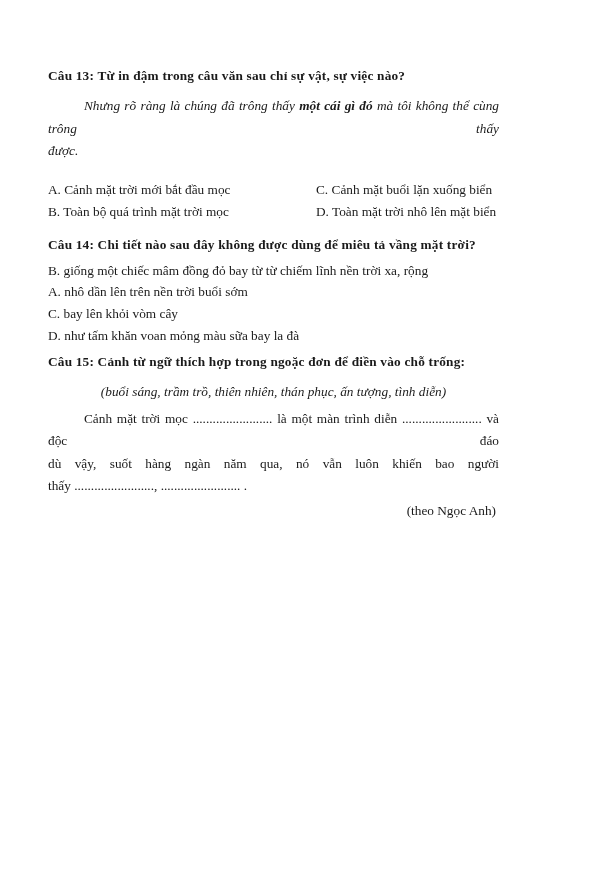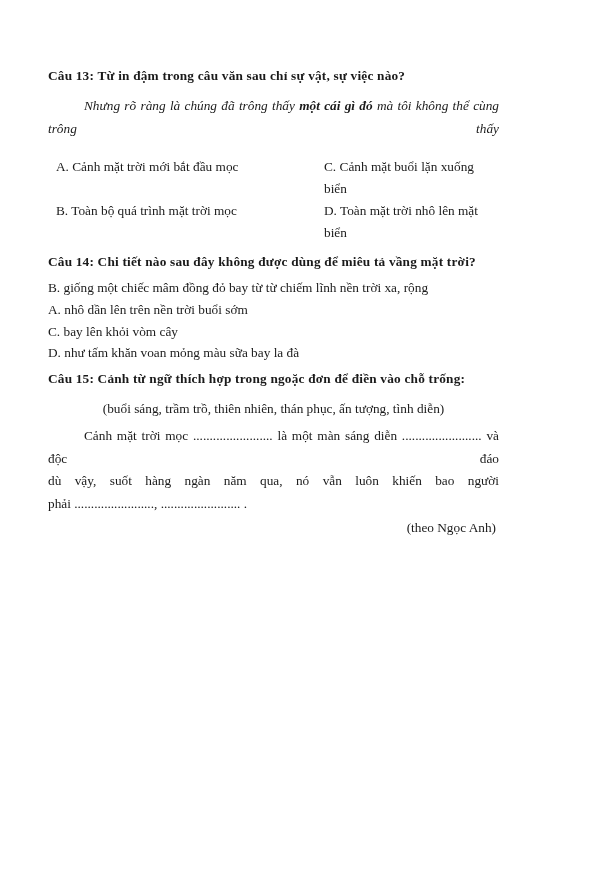--- a/index.html
+++ b/index.html
@@ -42,29 +42,30 @@
   .passage .p-line2 {
     line-height: 22.5px;
   }
   .bold-phrase {
     font-weight: bold;
   }
   .options-2col {
     display: grid;
     grid-template-columns: 268px 1fr;
     line-height: 22px;
-    margin: 8px;
+    margin: 0;
   }
   .options-list div {
     line-height: 21.8px;
   }
-  .q14-block { margin-top: 0; }
+  .q14-block { margin-top: 12px; }
   .q14-block .q-heading { margin-bottom: 5px; }
   .q15-block { margin-top: 5px; }
   .word-bank {
+    font-style: italic;
     text-align: center;
     line-height: 22px;
     margin-top: 4px;
   }
   .fill-paragraph {
     margin-top: 5px;
   }
   .fill-paragraph .f-line {
     line-height: 22.5px;
     text-align: justify;
@@ -86,20 +87,21 @@
 </head>
 <body>
 
 <div class="page">
 
   <section>
     <div class="q-heading">Câu 13: Từ in đậm trong câu văn sau chỉ sự vật, sự việc nào?</div>
 
     <div class="passage">
       <div class="p-line1"><span>Nhưng rõ ràng là chúng đã trông thấy </span><span class="bold-phrase">một cái gì đó</span><span> mà tôi không thể cùng trông thấy</span></div>
+      <div class="p-line2">được.</div>
     </div>
 
     <div class="options-2col">
       <div>A. Cảnh mặt trời mới bắt đầu mọc</div>
       <div>C. Cảnh mặt buổi lặn xuống biển</div>
       <div>B. Toàn bộ quá trình mặt trời mọc</div>
       <div>D. Toàn mặt trời nhô lên mặt biển</div>
     </div>
   </section>
 
@@ -111,21 +113,21 @@
       <div>C. bay lên khỏi vòm cây</div>
       <div>D. như tấm khăn voan mỏng màu sữa bay la đà</div>
     </div>
   </section>
 
   <section class="q15-block">
     <div class="q-heading">Câu 15: Cảnh từ ngữ thích hợp trong ngoặc đơn để điền vào chỗ trống:</div>
     <div class="word-bank">(buổi sáng, trầm trồ, thiên nhiên, thán phục, ấn tượng, tình diễn)</div>
 
     <div class="fill-paragraph">
-      <div class="f-line f-just f-indent">Cảnh mặt trời mọc ........................ là một màn sáng diễn ........................ và độc đáo</div>
+      <div class="f-line f-just f-indent">Cảnh mặt trời mọc ........................ là một màn trình diễn ........................ và độc đáo</div>
       <div class="f-line f-just">dù vậy, suốt hàng ngàn năm qua, nó vẫn luôn khiến bao người</div>
-      <div class="f-line">phải ........................, ........................ .</div>
+      <div class="f-line">thấy ........................, ........................ .</div>
     </div>
 
     <div class="attribution">(theo Ngọc Anh)</div>
   </section>
 
 </div>
 
 </body></html>

